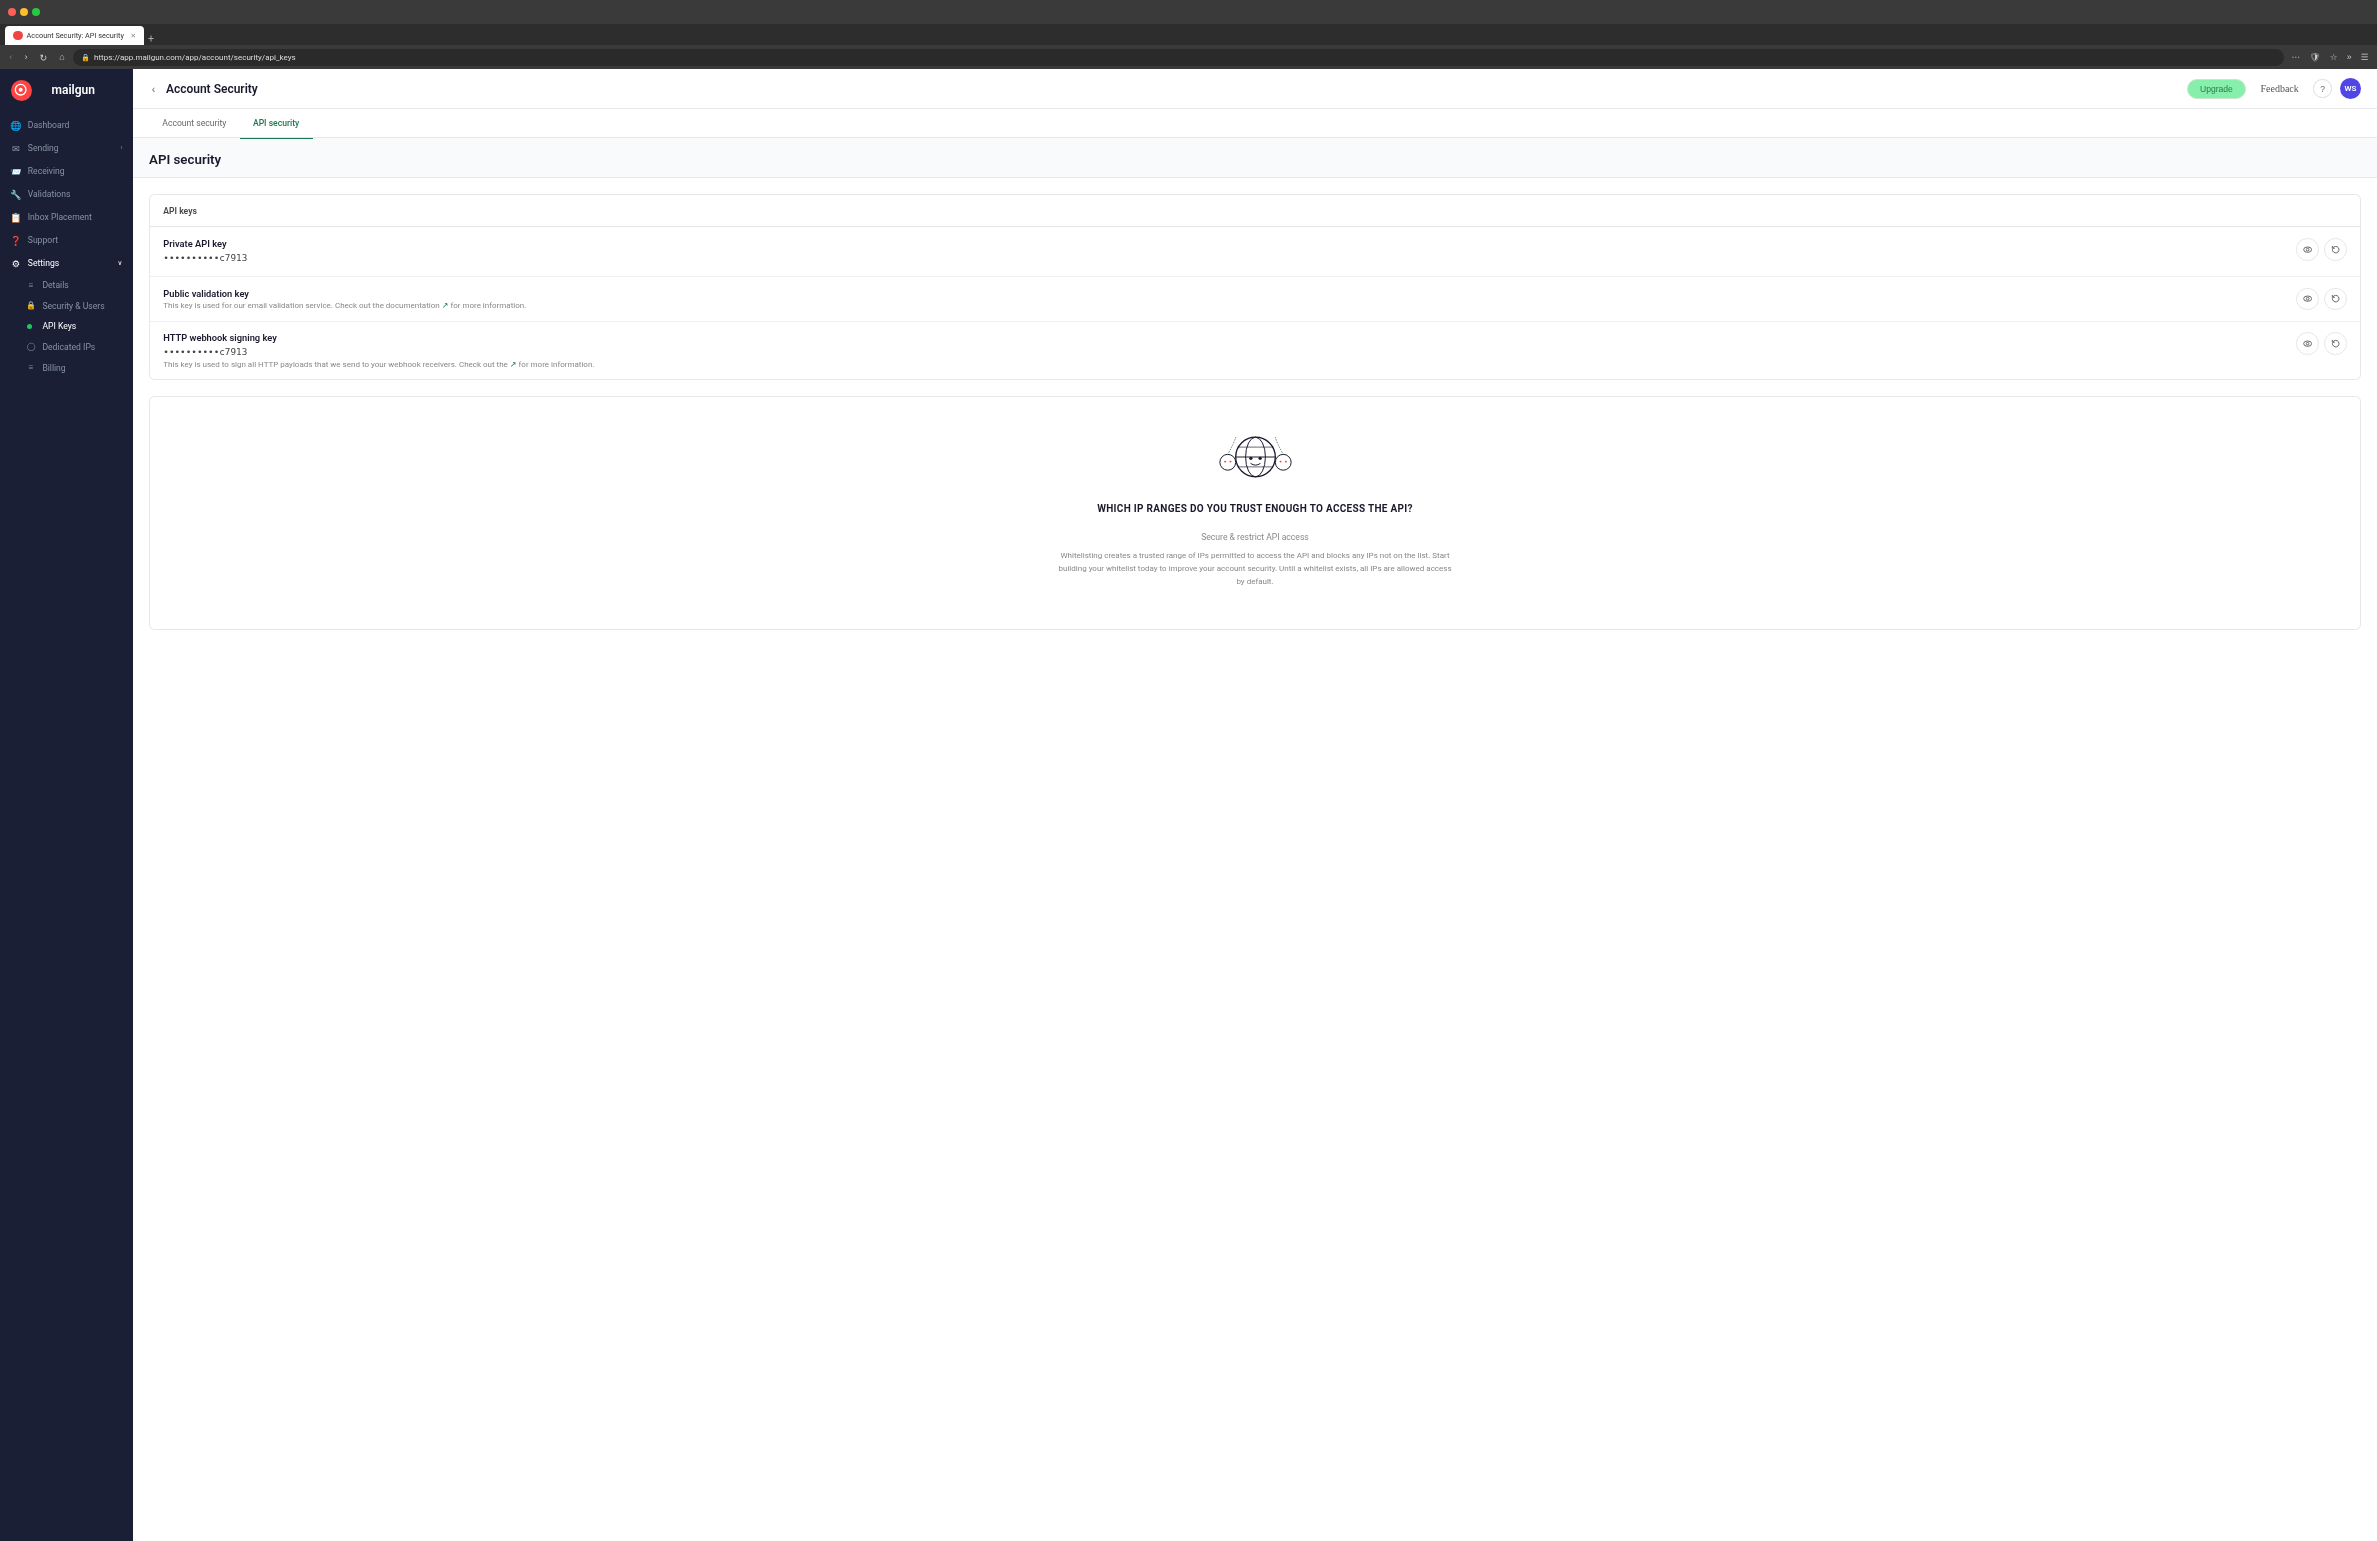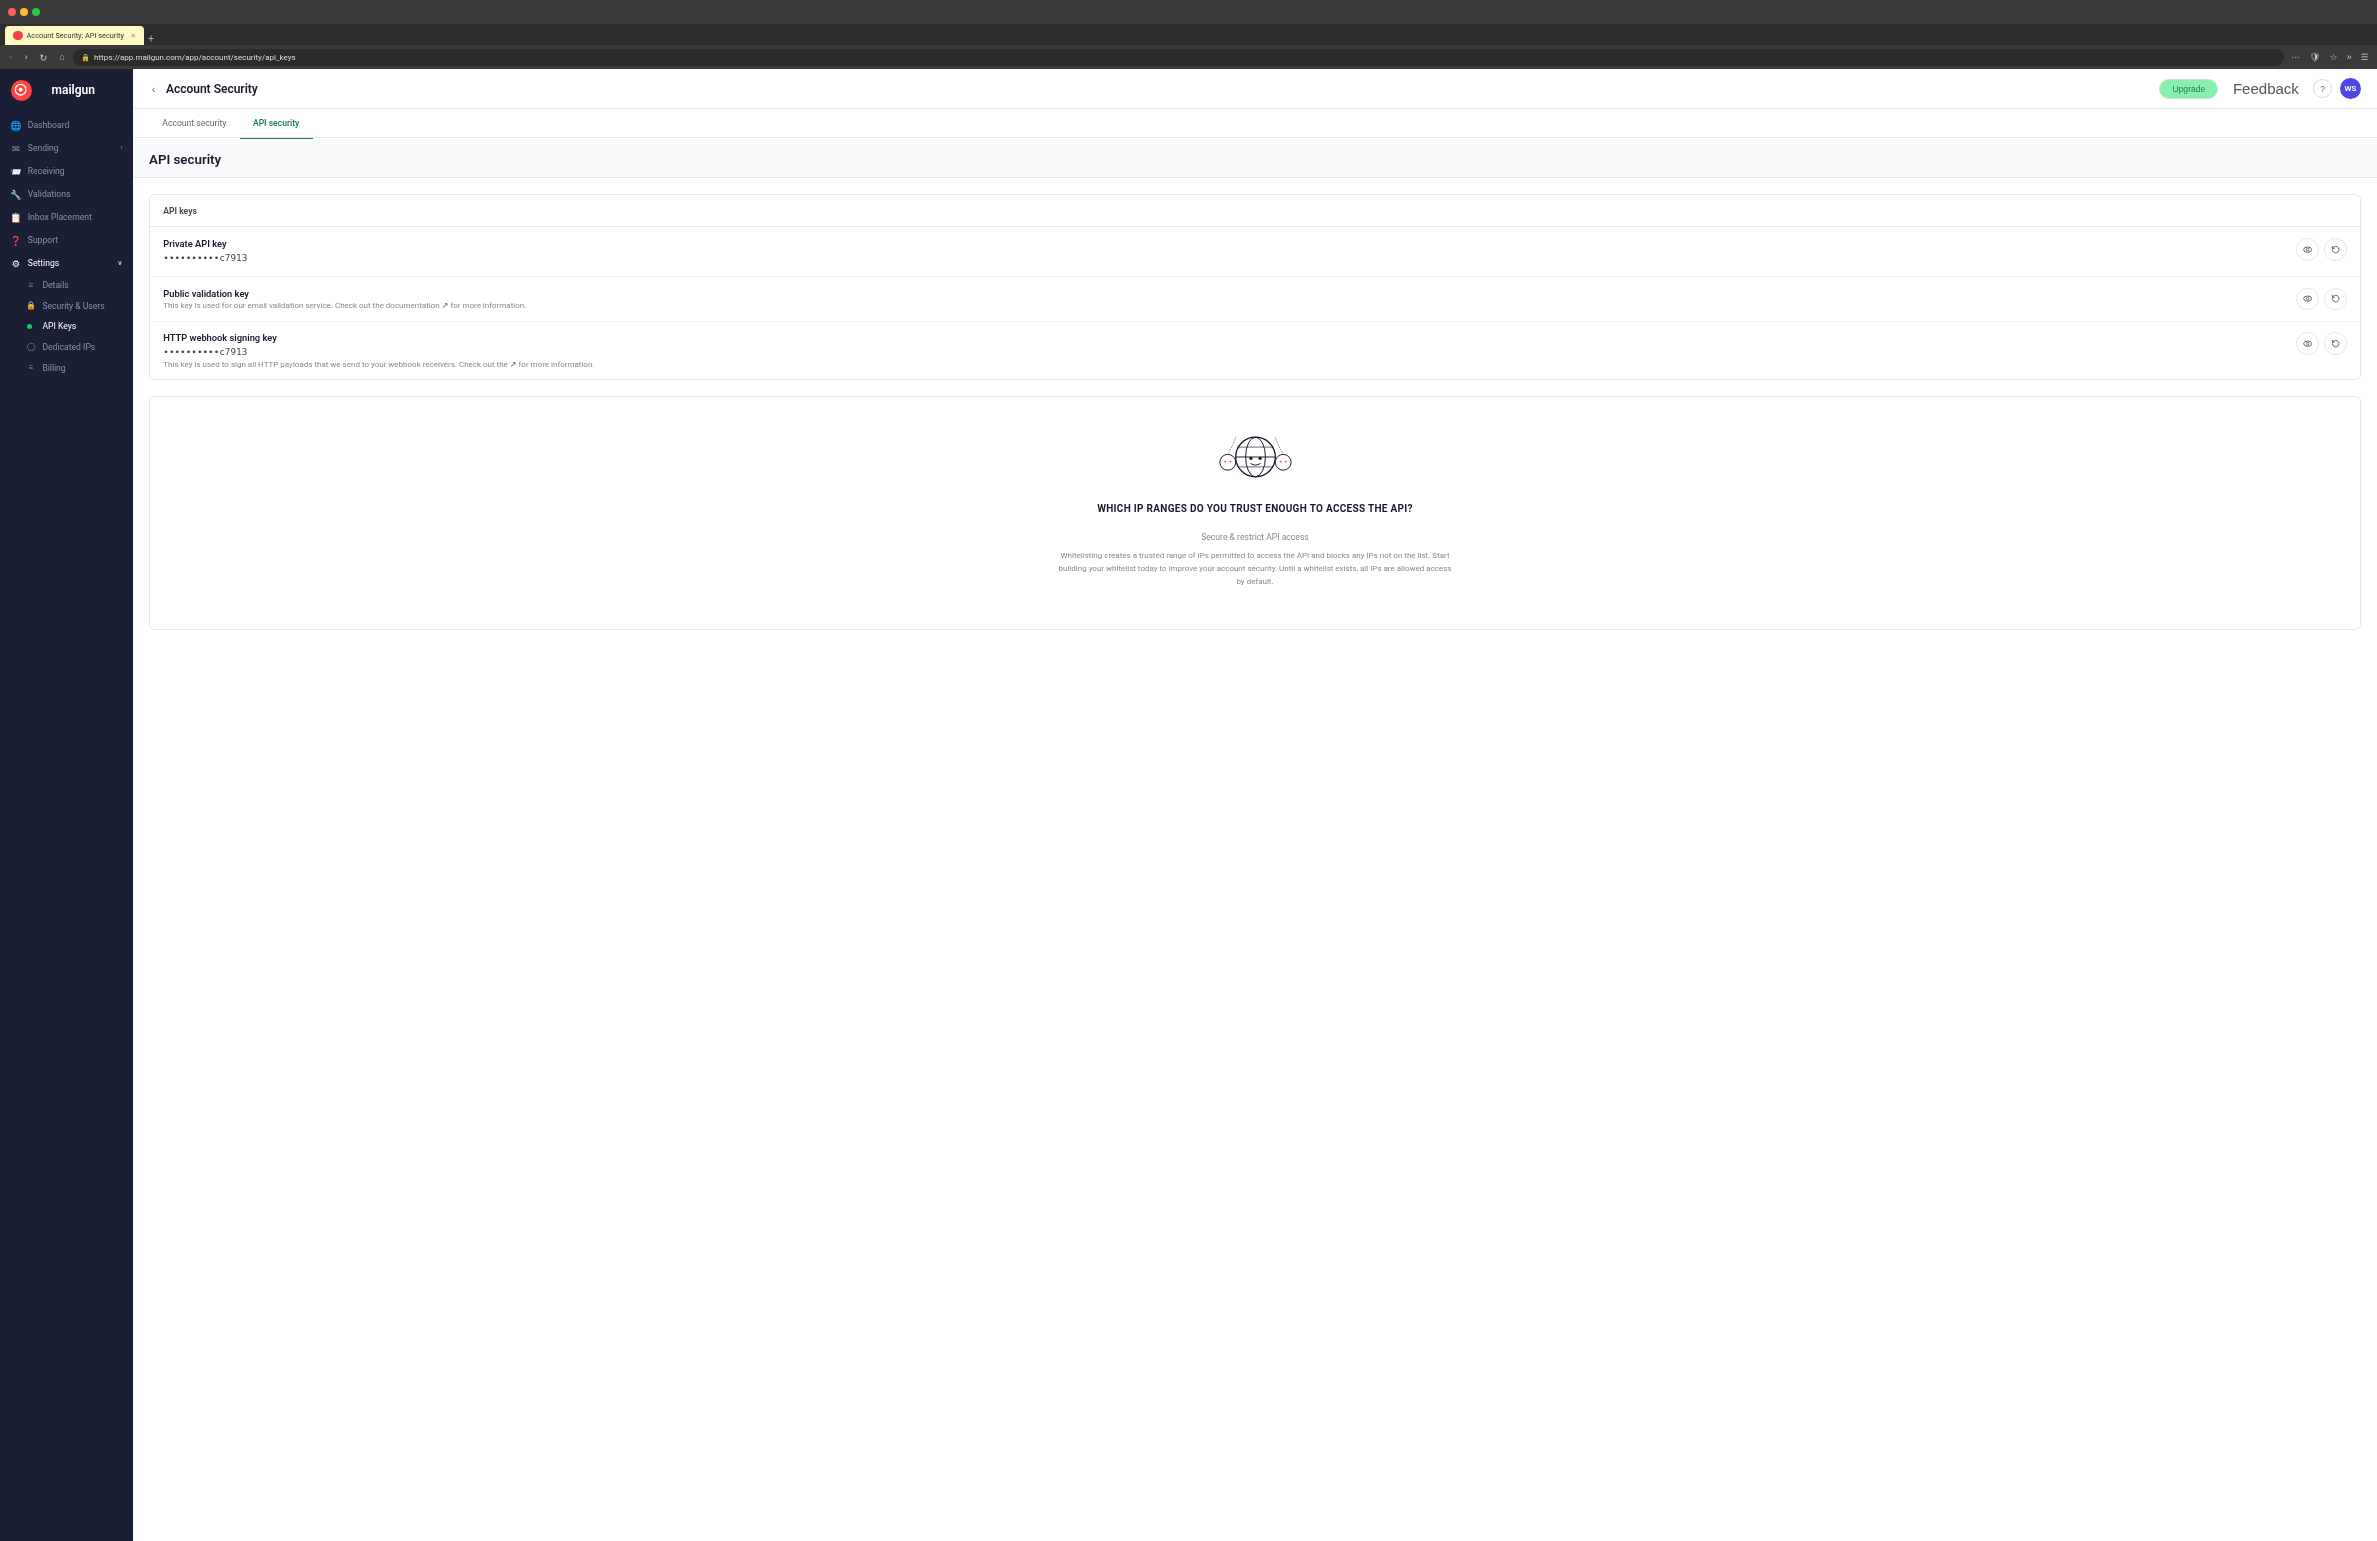--- a/index.html
+++ b/index.html
@@ -13,21 +13,21 @@
       align-items: center;
       padding: 0 8px;
       gap: 5.3px;
     }
     .traffic-lights { display: flex; gap: 4px; align-items: center; }
     .traffic-light { width: 8px; height: 8px; border-radius: 50%; }
     .tl-red { background: #ff5f57; }
     .tl-yellow { background: #ffbd2e; }
     .tl-green { background: #28c840; }
     .tab-active {
-      background: #fef9c3;
+      background: #ffffff;
       border-radius: 4px 4px 0 0;
       padding: 2.7px 8px;
       font-size: 7.3px;
       color: #333;
       display: flex;
       align-items: center;
       gap: 4px;
       height: 18.6px;
     }
     .tab-favicon { width: 9.3px; height: 9.3px; background: #e44; border-radius: 50%; }
@@ -159,23 +159,24 @@
       border-radius: 13.3px;
       padding: 4px 12px;
       font-size: 8.6px;
       cursor: pointer;
       font-weight: 500;
     }
     .feedback-btn {
       background: none;
       border: none;
       color: #555;
-      font-size: 15px;
+      font-size: 10px;
       cursor: pointer;
       padding: 4px 6.6px;
+      font-family: Liberation Serif, serif;
     }
     .help-btn {
       width: 18.6px;
       height: 18.6px;
       border-radius: 50%;
       border: 0.7px solid #ddd;
       background: none;
       color: #666;
       cursor: pointer;
       font-size: 8.6px;

